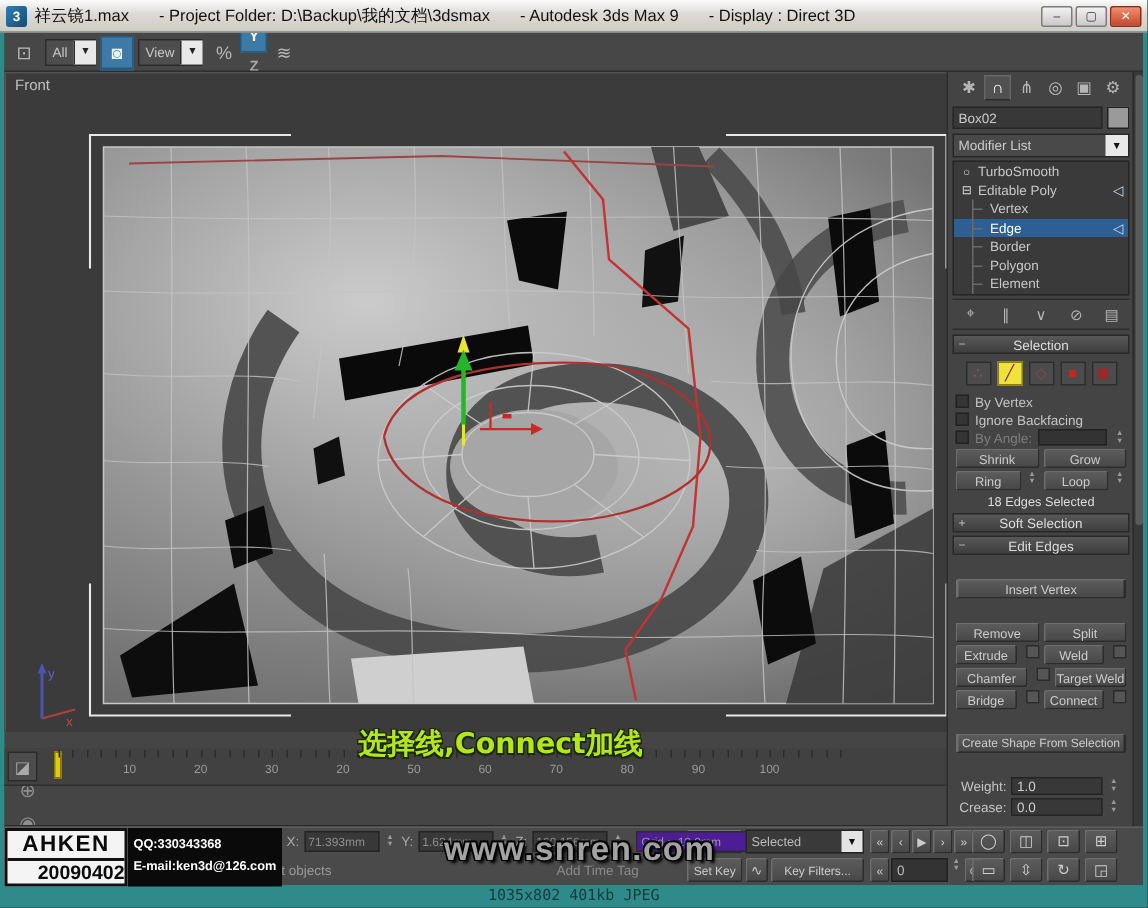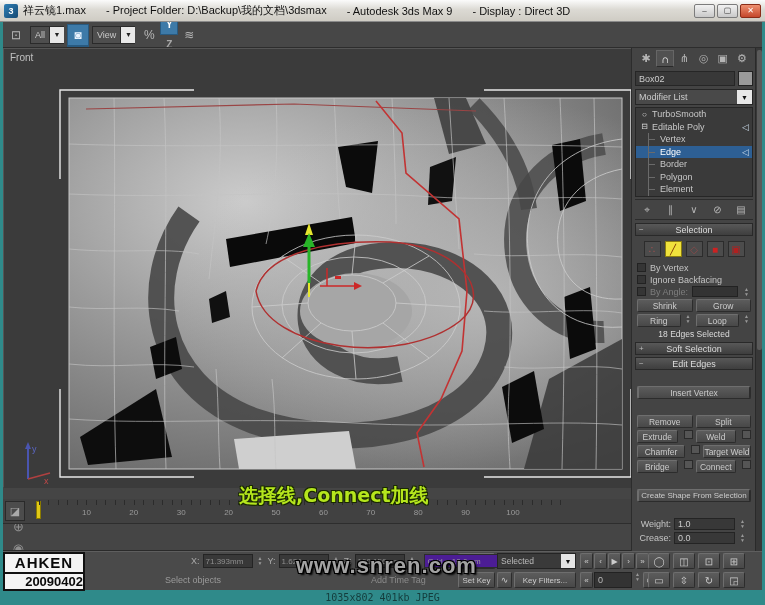--- a/index.html
+++ b/index.html
@@ -559,20 +559,24 @@
       <div class="cp-scroll">
           <div class="cp-thumb"></div>
         </div>
     </div>
 
     <div class="statusbar">
       <div class="ahken">
         <div class="nm">AHKEN</div>
         <div class="dt">20090402</div>
       </div>
+      <div class="qqblock">
+        <div>QQ:330343368</div>
+        <div>E-mail:ken3d@126.com</div>
+      </div>
       <div class="prompt">Select objects</div>
       <div class="timetag">Add Time Tag</div>
       <div class="coords">
         <span class="clabel">X:</span>
         <span class="cfield">71.393mm</span>
         <span class="spin">
             <i>▲</i>
             <i>▼</i>
           </span>
         <span class="clabel">Y:</span>

